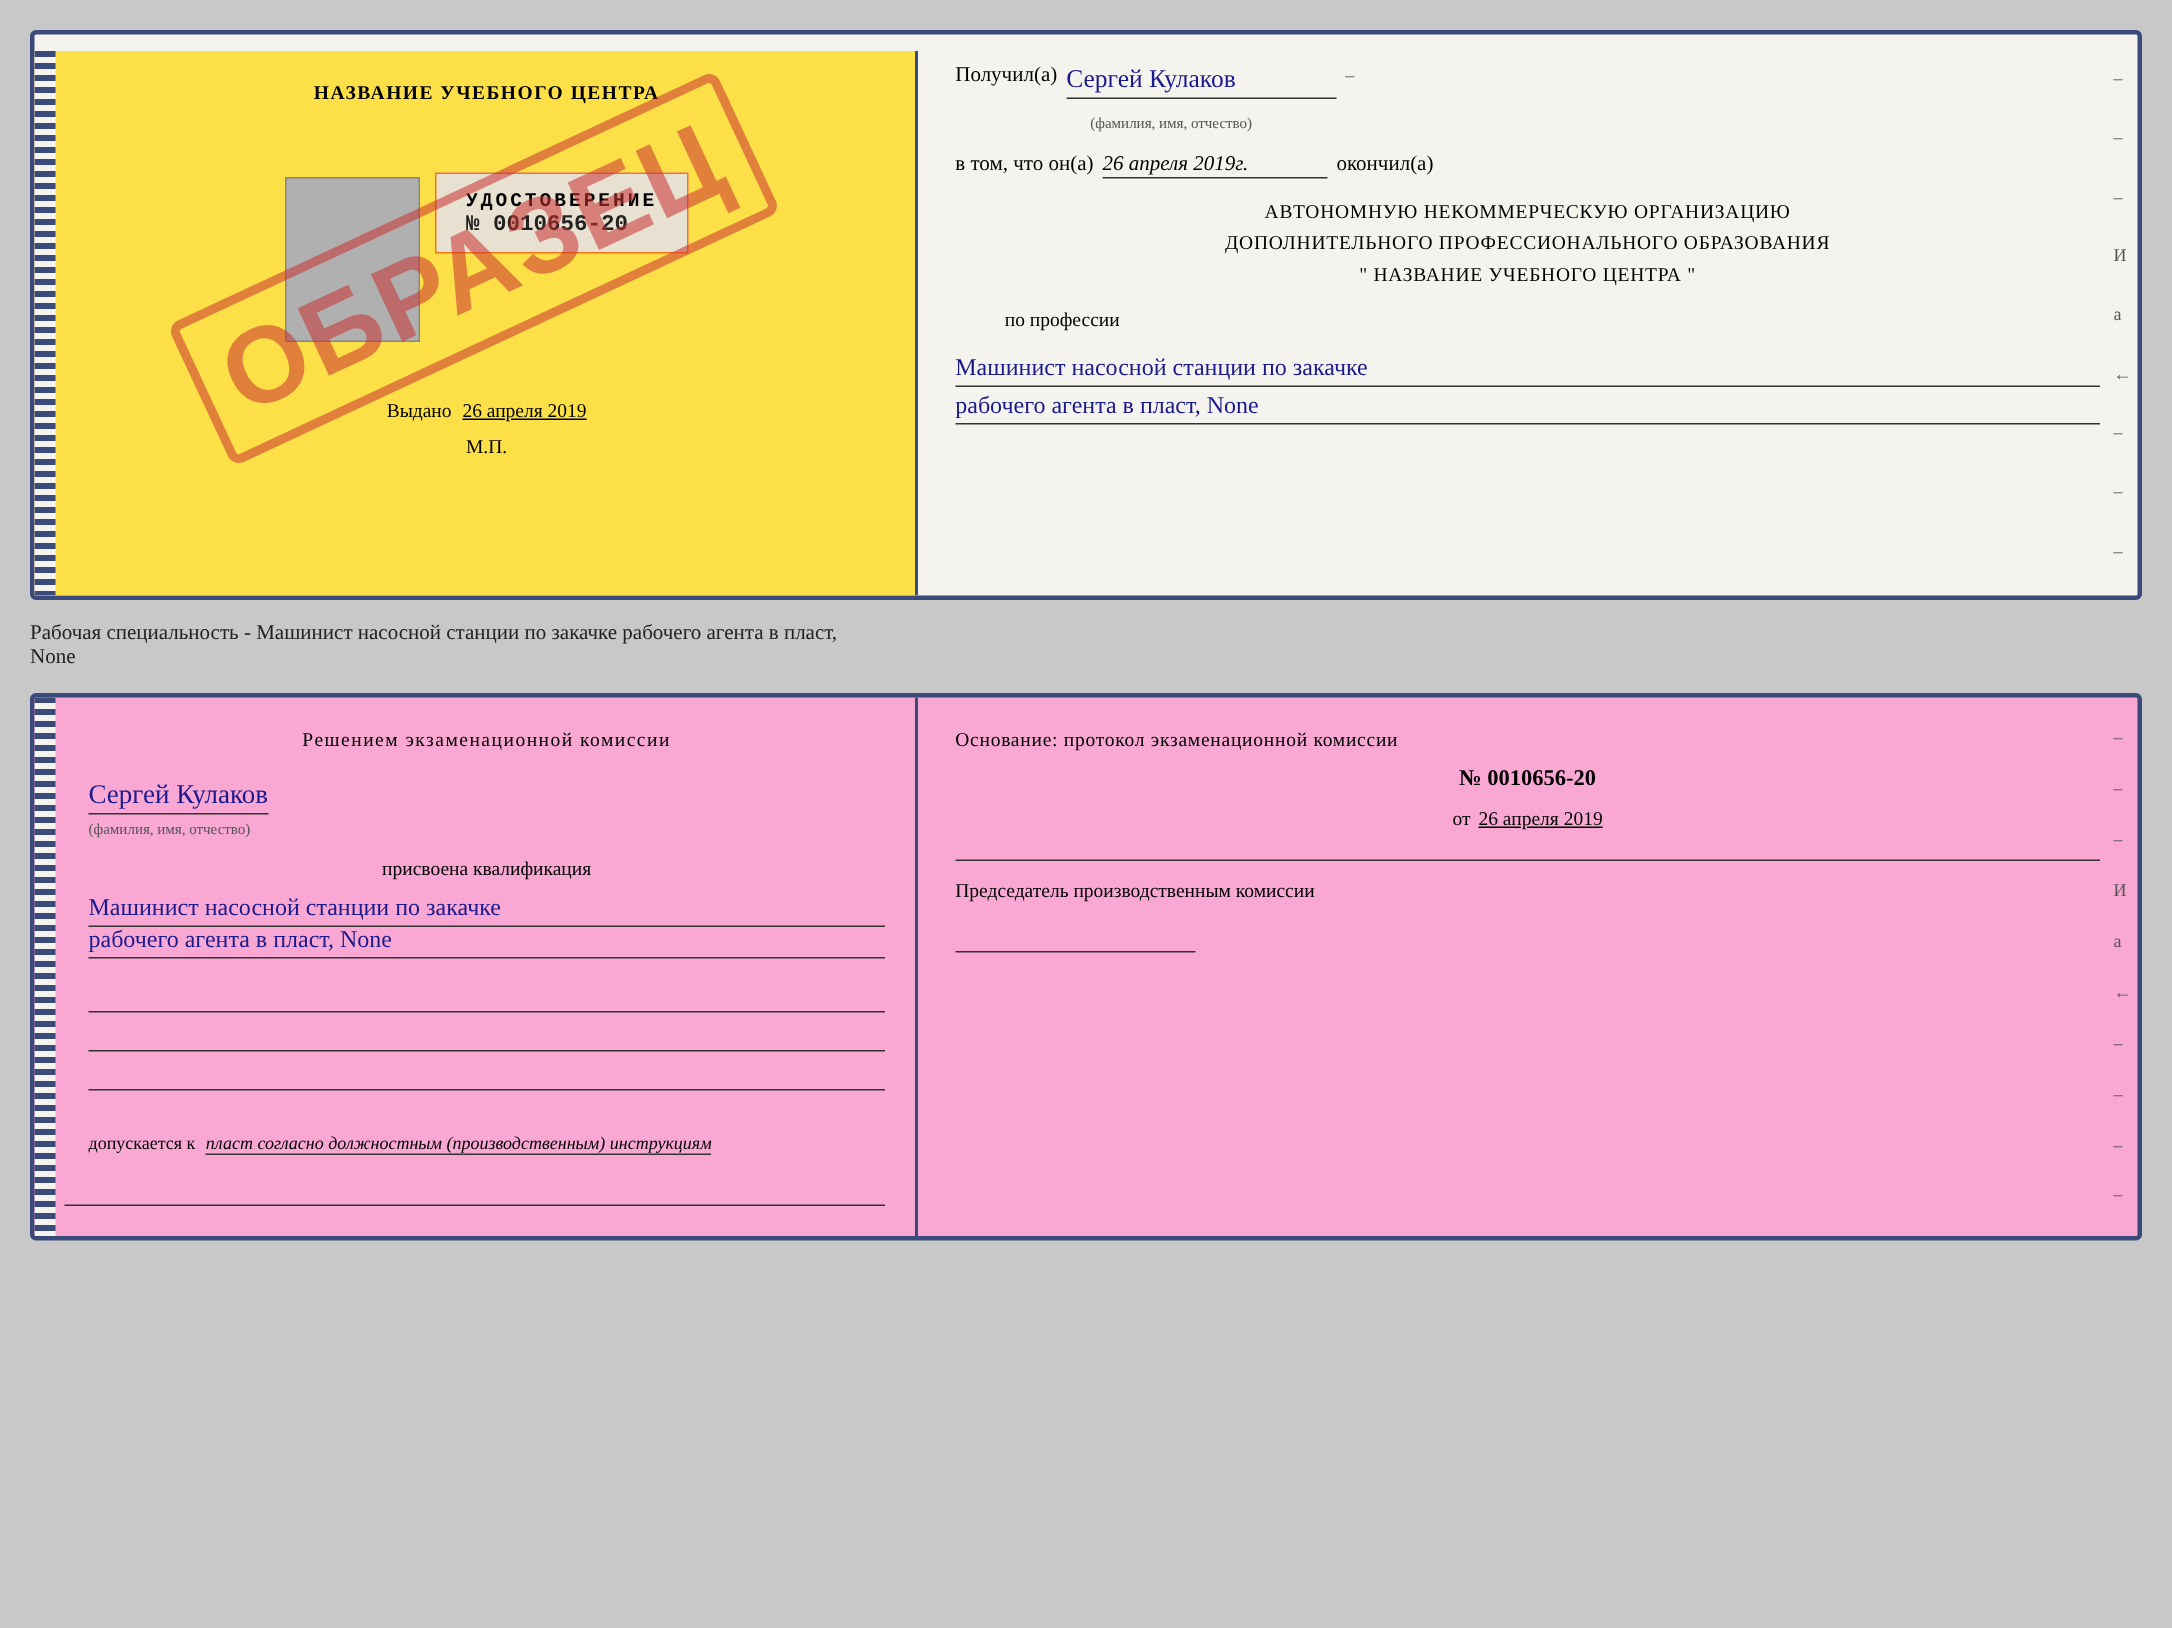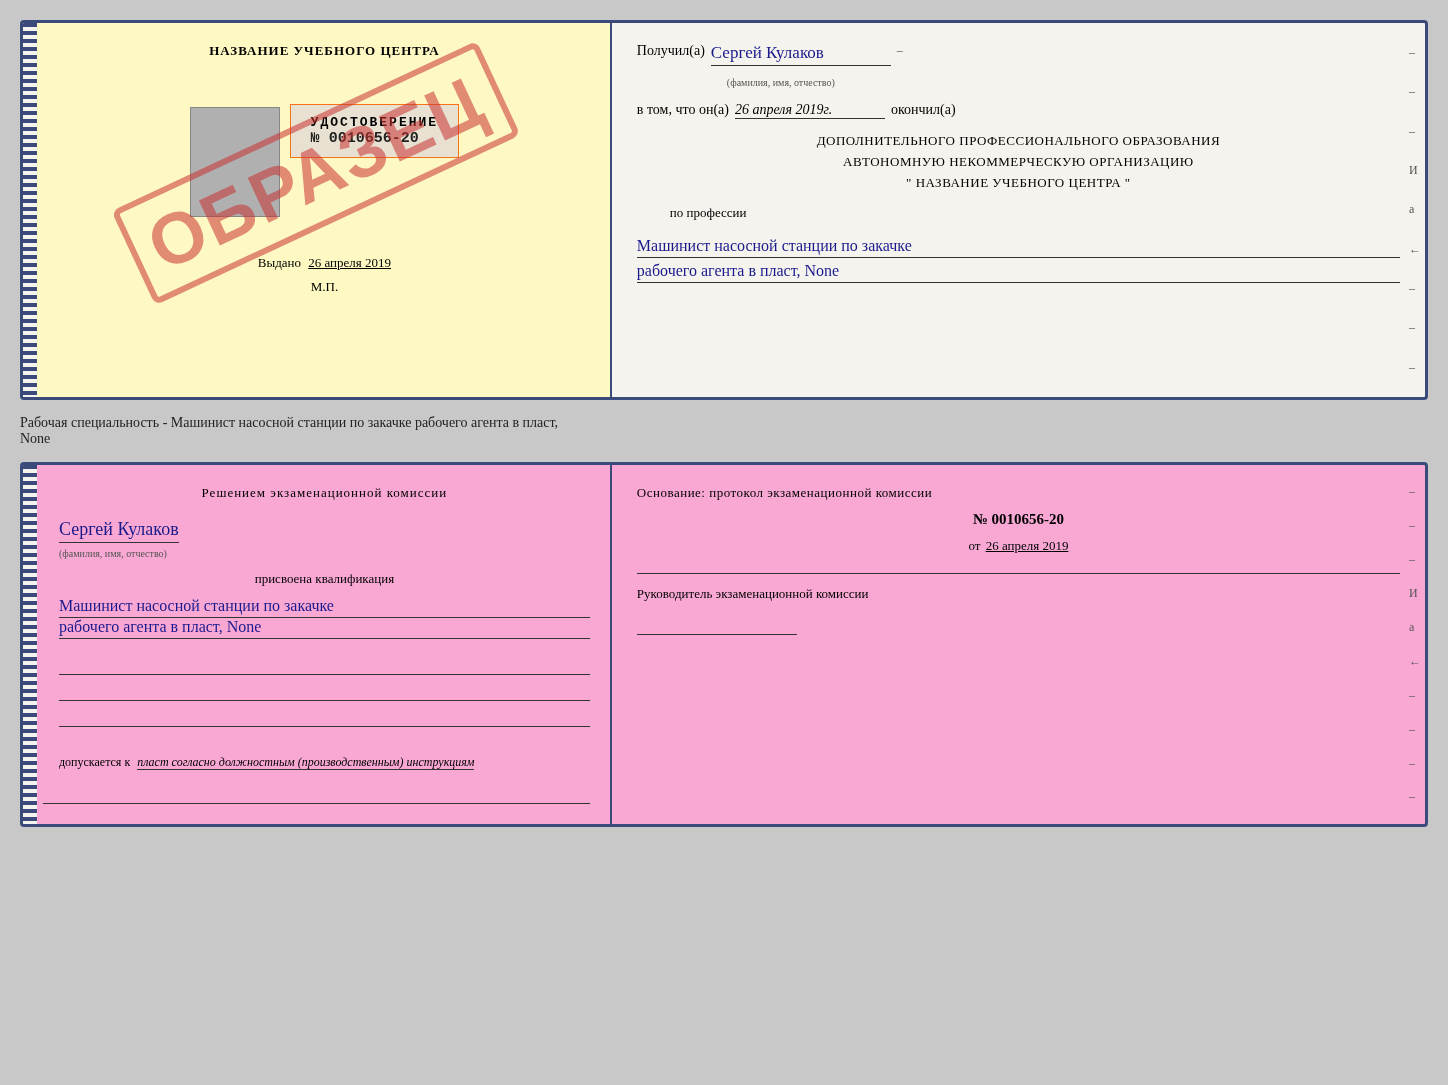--- a/index.html
+++ b/index.html
@@ -32,21 +32,22 @@
     }
 
     .cert-left {
       width: 42%;
       border-right: 2px solid #3a4a7a;
       padding: 20px 15px;
       display: flex;
       flex-direction: column;
       align-items: center;
       position: relative;
-      background: #fef9c3;
+      background: #fde047;
+      margin-top: 11px;
     }
 
     .cert-right {
       width: 58%;
       padding: 20px 25px;
       display: flex;
       flex-direction: column;
       gap: 12px;
       position: relative;
     }
@@ -351,22 +352,22 @@
         <span class="small-hint">(фамилия, имя, отчество)</span>
       </div>
 
       <div class="vtom-line">
         <span style="font-size:14px;">в том, что он(а)</span>
         <span class="underlined-value">26 апреля 2019г.</span>
         <span style="font-size:14px;">окончил(а)</span>
       </div>
 
       <div class="org-block">
+        <div>АВТОНОМНУЮ НЕКОММЕРЧЕСКУЮ ОРГАНИЗАЦИЮ</div>
         <div>ДОПОЛНИТЕЛЬНОГО ПРОФЕССИОНАЛЬНОГО ОБРАЗОВАНИЯ</div>
-        <div>АВТОНОМНУЮ НЕКОММЕРЧЕСКУЮ ОРГАНИЗАЦИЮ</div>
         <div>"  НАЗВАНИЕ УЧЕБНОГО ЦЕНТРА  "</div>
       </div>
 
       <div class="profession-label">по профессии</div>
       <div>
         <span class="profession-handwritten">Машинист насосной станции по закачке</span>
         <span class="profession-handwritten">рабочего агента в пласт, None</span>
       </div>
 
       <div class="side-dashes">
@@ -427,21 +428,21 @@
       <div class="protocol-number">№  0010656-20</div>
 
       <div class="protocol-date">
         <span>от</span>
         <span style="text-decoration:underline; margin-left:2px;">26 апреля 2019</span>
       </div>
 
       <div style="margin-top:8px; border-bottom:1px solid #333; height:2px;"></div>
 
       <div class="predsedatel-block">
-        <span>Руководитель экзаменационной комиссии</span>
+        <span>Председатель производственным комиссии</span>
         <div style="border-bottom:1px solid #333; height:24px; margin-top:6px; width:160px;"></div>
       </div>
 
 
       <div class="side-dashes">
         <span>–</span>
         <span>–</span>
         <span>–</span>
         <span>И</span>
         <span>а</span>

